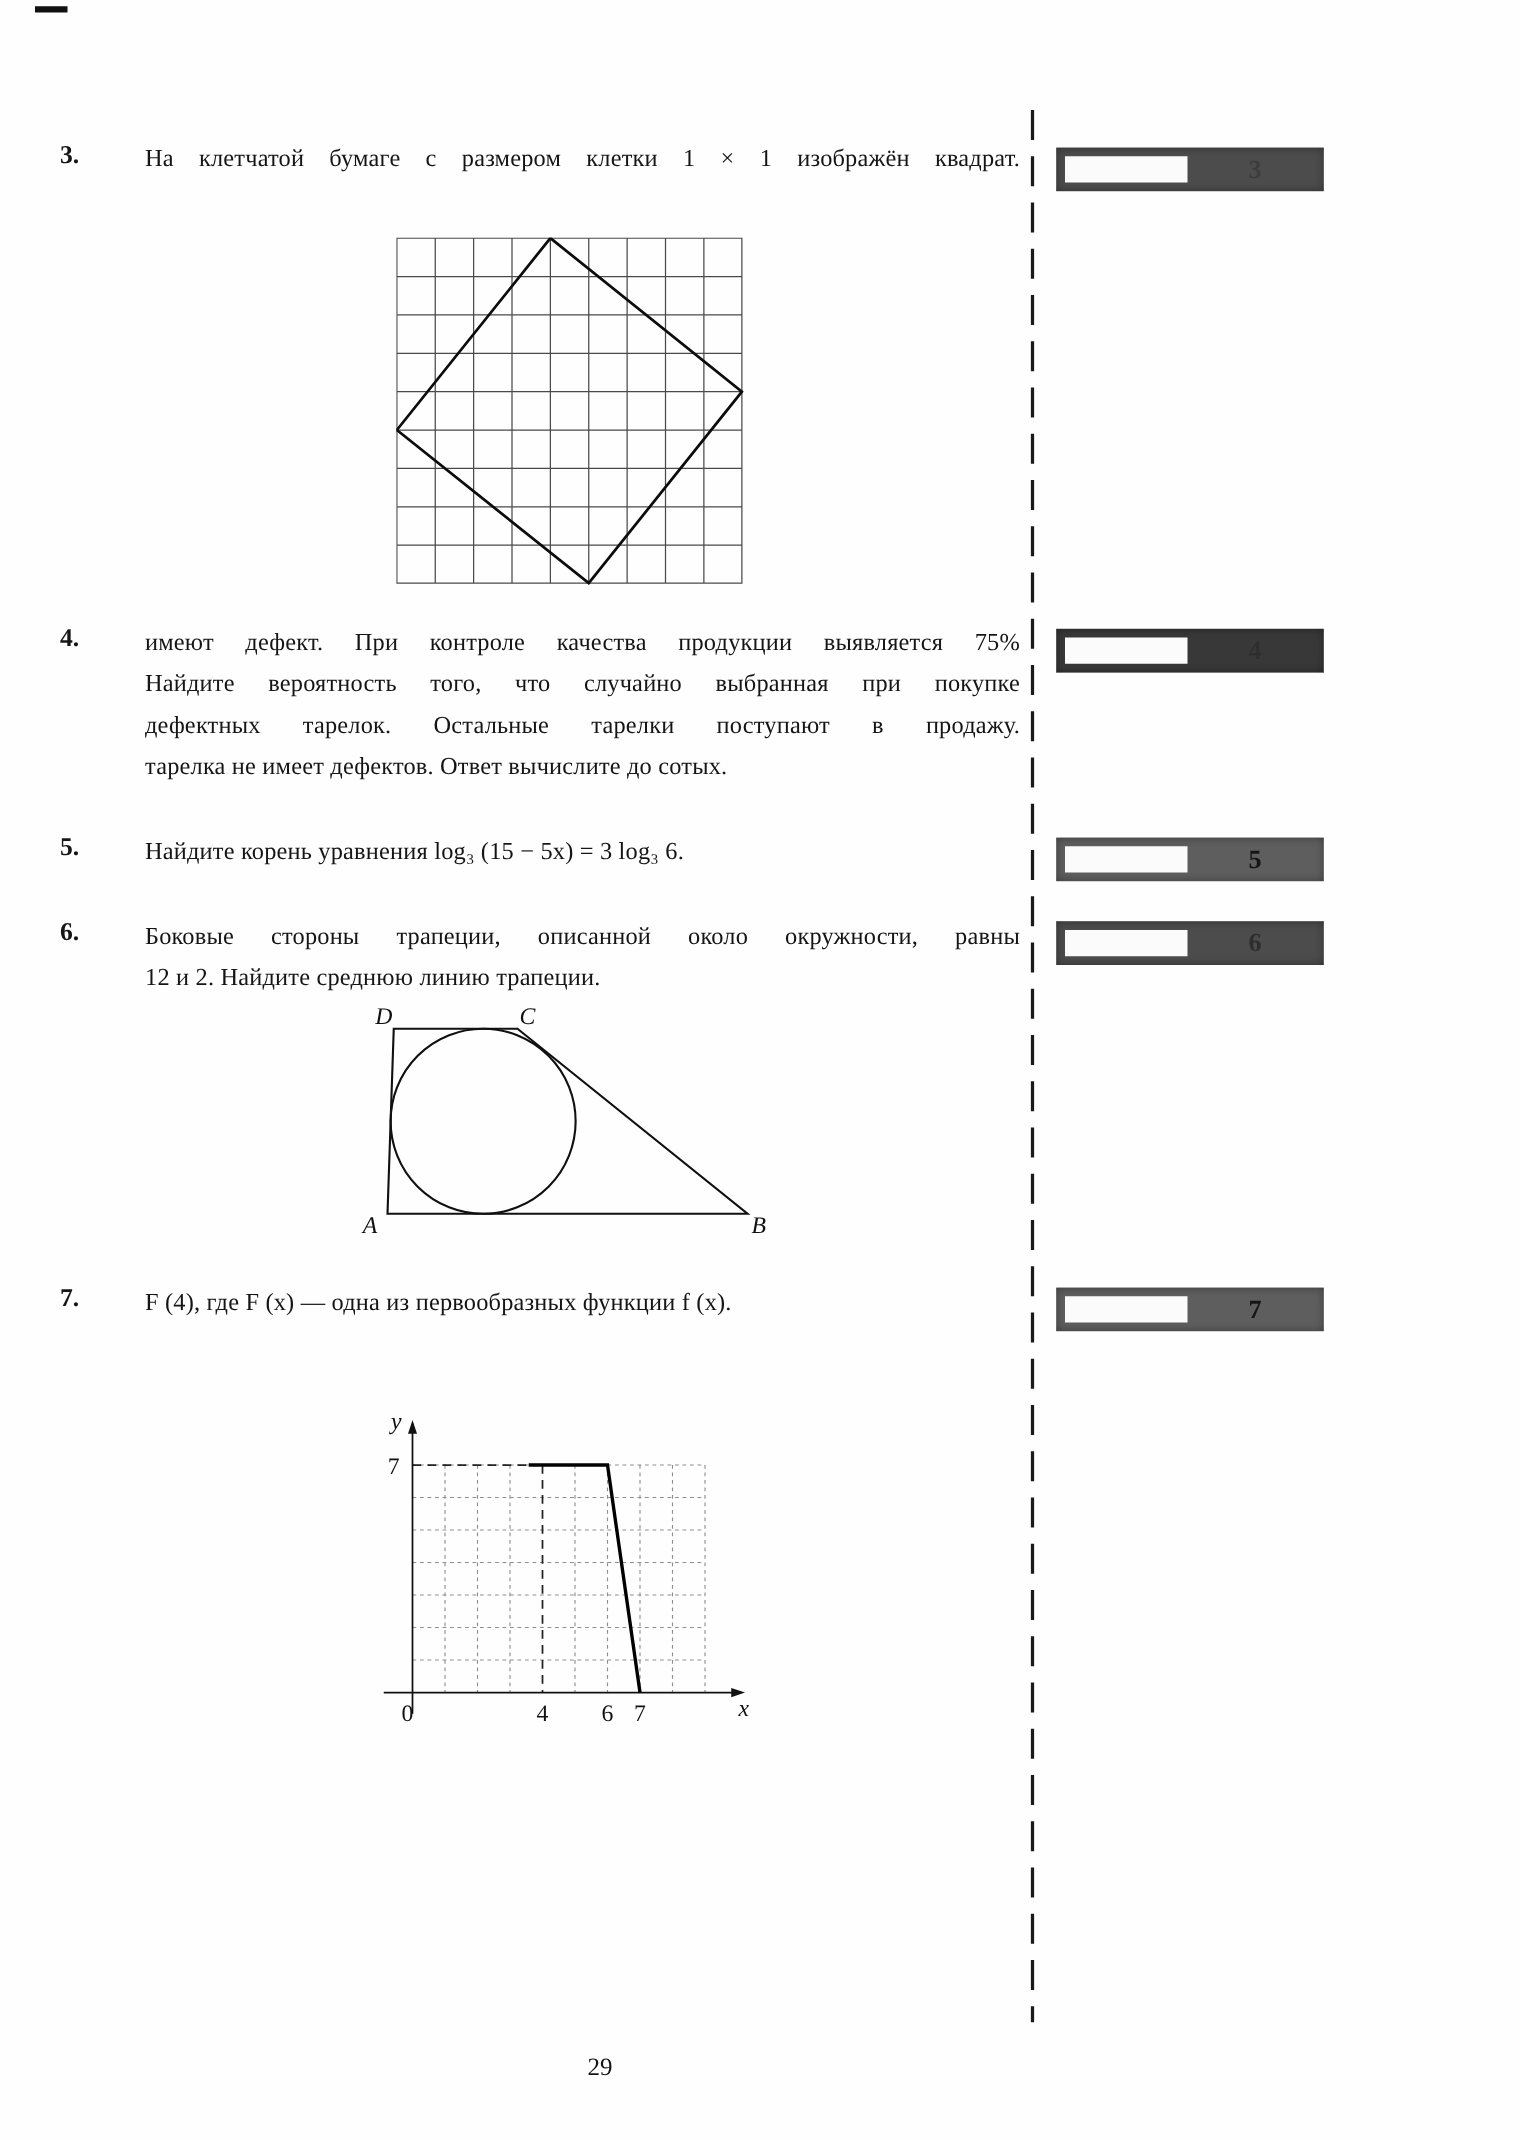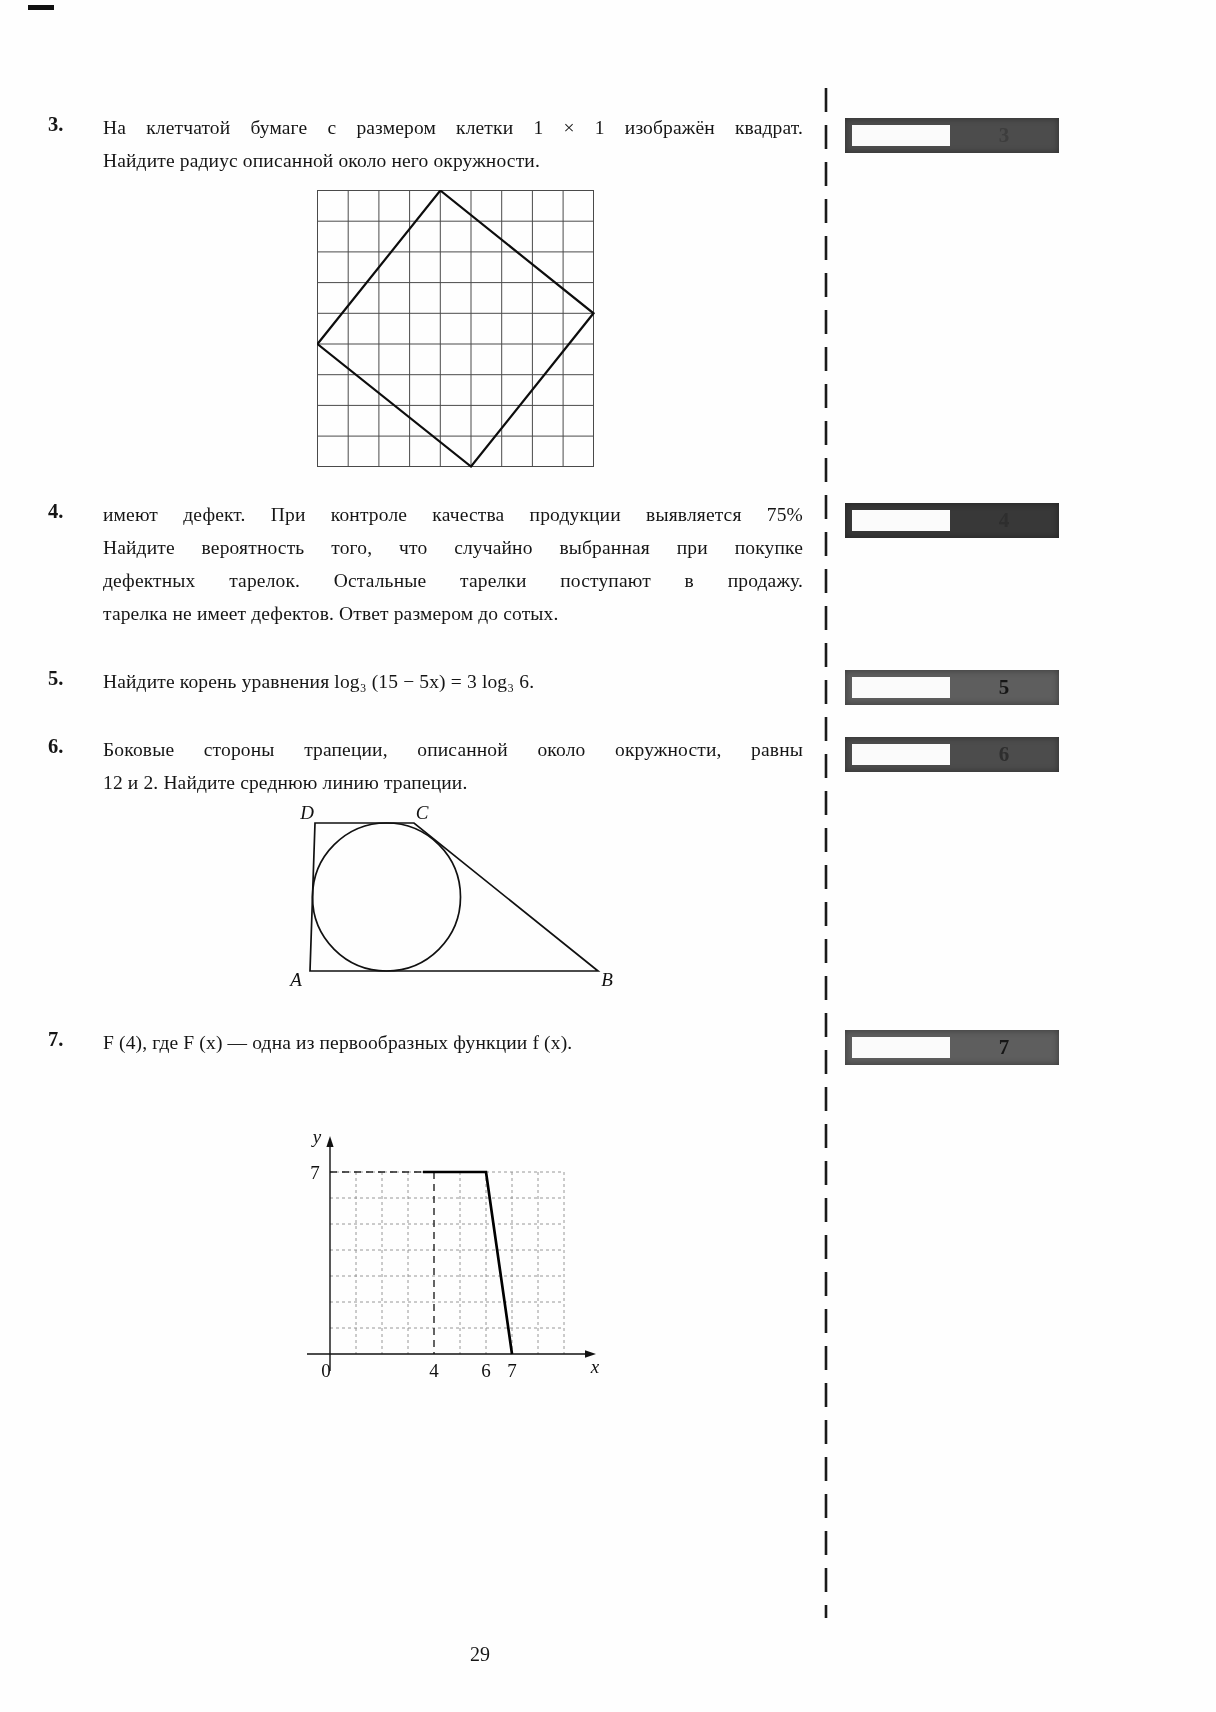--- a/index.html
+++ b/index.html
@@ -6,21 +6,21 @@
   html, body { margin: 0; padding: 0; }
   body {
     width: 1216px; height: 1712px; position: relative;
     background: #fefefe; color: #151515;
     font-family: "Liberation Serif", "DejaVu Serif", serif;
     overflow: hidden;
   }
   .toptick { position: absolute; left: 28px; top: 5px; width: 26px; height: 5px; background: #111; }
   .separator { position: absolute; left: 823px; top: 88px; }
   .pnum { position: absolute; left: 48px; font-weight: 700; font-size: 20.5px; }
-  .ptext { position: absolute; left: 103px; width: 700px; font-size: 19.5px; line-height: 33px; letter-spacing: 0.15px; }
+  .ptext { position: absolute; left: 116px; width: 700px; font-size: 19.5px; line-height: 33px; letter-spacing: 0.15px; }
   .jline { text-align: justify; text-align-last: justify; }
   .figure { position: absolute; }
   .ansbox { position: absolute; left: 845px; width: 214px; height: 35px; box-shadow: inset 0 0 7px rgba(0,0,0,.4); }
   .ab-mid  { background: #5e5e5e; }
   .ab-mid2 { background: #4c4c4c; }
   .ab-dark { background: #383838; }
   .slot { position: absolute; left: 7px; top: 7px; width: 98px; height: 21px; background: #fbfbfb; }
   .adigit { position: absolute; left: 104px; top: 0; width: 110px; height: 35px; line-height: 34px;
             text-align: center; font-weight: 700; font-size: 21px; }
   .d-vis   { color: #161616; }
@@ -36,36 +36,35 @@
 
 <div class="toptick"></div>
 
 <svg class="separator" width="6" height="1530" aria-hidden="true">
   <line x1="3" y1="0" x2="3" y2="1530" stroke="#1a1a1a" stroke-width="2.6" stroke-dasharray="24,13"></line>
 </svg>
 
 <div class="pnum" style="top:113px">3.</div>
 <div class="ptext" style="top:111px">
   <div class="jline">На клетчатой бумаге с размером клетки 1 × 1 изображён квадрат.</div>
-  <div>Найдите радиус описанной около него окружности.</div>
 </div>
 
 <svg class="figure" style="left:317px; top:190px" width="278" height="278" viewBox="0 0 278 278">
   <path stroke="#4a4a4a" stroke-width="1" fill="none" d="
     M0.5,0 V277 M31.2,0 V277 M61.9,0 V277 M92.6,0 V277 M123.3,0 V277 M154,0 V277 M184.7,0 V277 M215.4,0 V277 M246.1,0 V277 M276.5,0 V277
     M0,0.5 H277 M0,31.2 H277 M0,61.9 H277 M0,92.6 H277 M0,123.3 H277 M0,154 H277 M0,184.7 H277 M0,215.4 H277 M0,246.1 H277 M0,276.5 H277"></path>
   <polygon points="123.3,0.5 276.5,123.3 154,276.5 0.5,154" fill="none" stroke="#0d0d0d" stroke-width="2.2"></polygon>
 </svg>
 
 <div class="pnum" style="top:500px">4.</div>
 <div class="ptext" style="top:498px">
   <div class="jline">имеют дефект. При контроле качества продукции выявляется 75%</div>
   <div class="jline">Найдите вероятность того, что случайно выбранная при покупке</div>
   <div class="jline">дефектных тарелок. Остальные тарелки поступают в продажу.</div>
-  <div>тарелка не имеет дефектов. Ответ размером до сотых.</div>
+  <div>тарелка не имеет дефектов. Ответ вычислите до сотых.</div>
 </div>
 
 <div class="pnum" style="top:667px">5.</div>
 <div class="ptext" style="top:665px">
   <div>Найдите корень уравнения  log₃ (15 − 5x) = 3 log₃ 6.</div>
 </div>
 
 <div class="pnum" style="top:735px">6.</div>
 <div class="ptext" style="top:733px">
   <div class="jline">Боковые стороны трапеции, описанной около окружности, равны</div>

